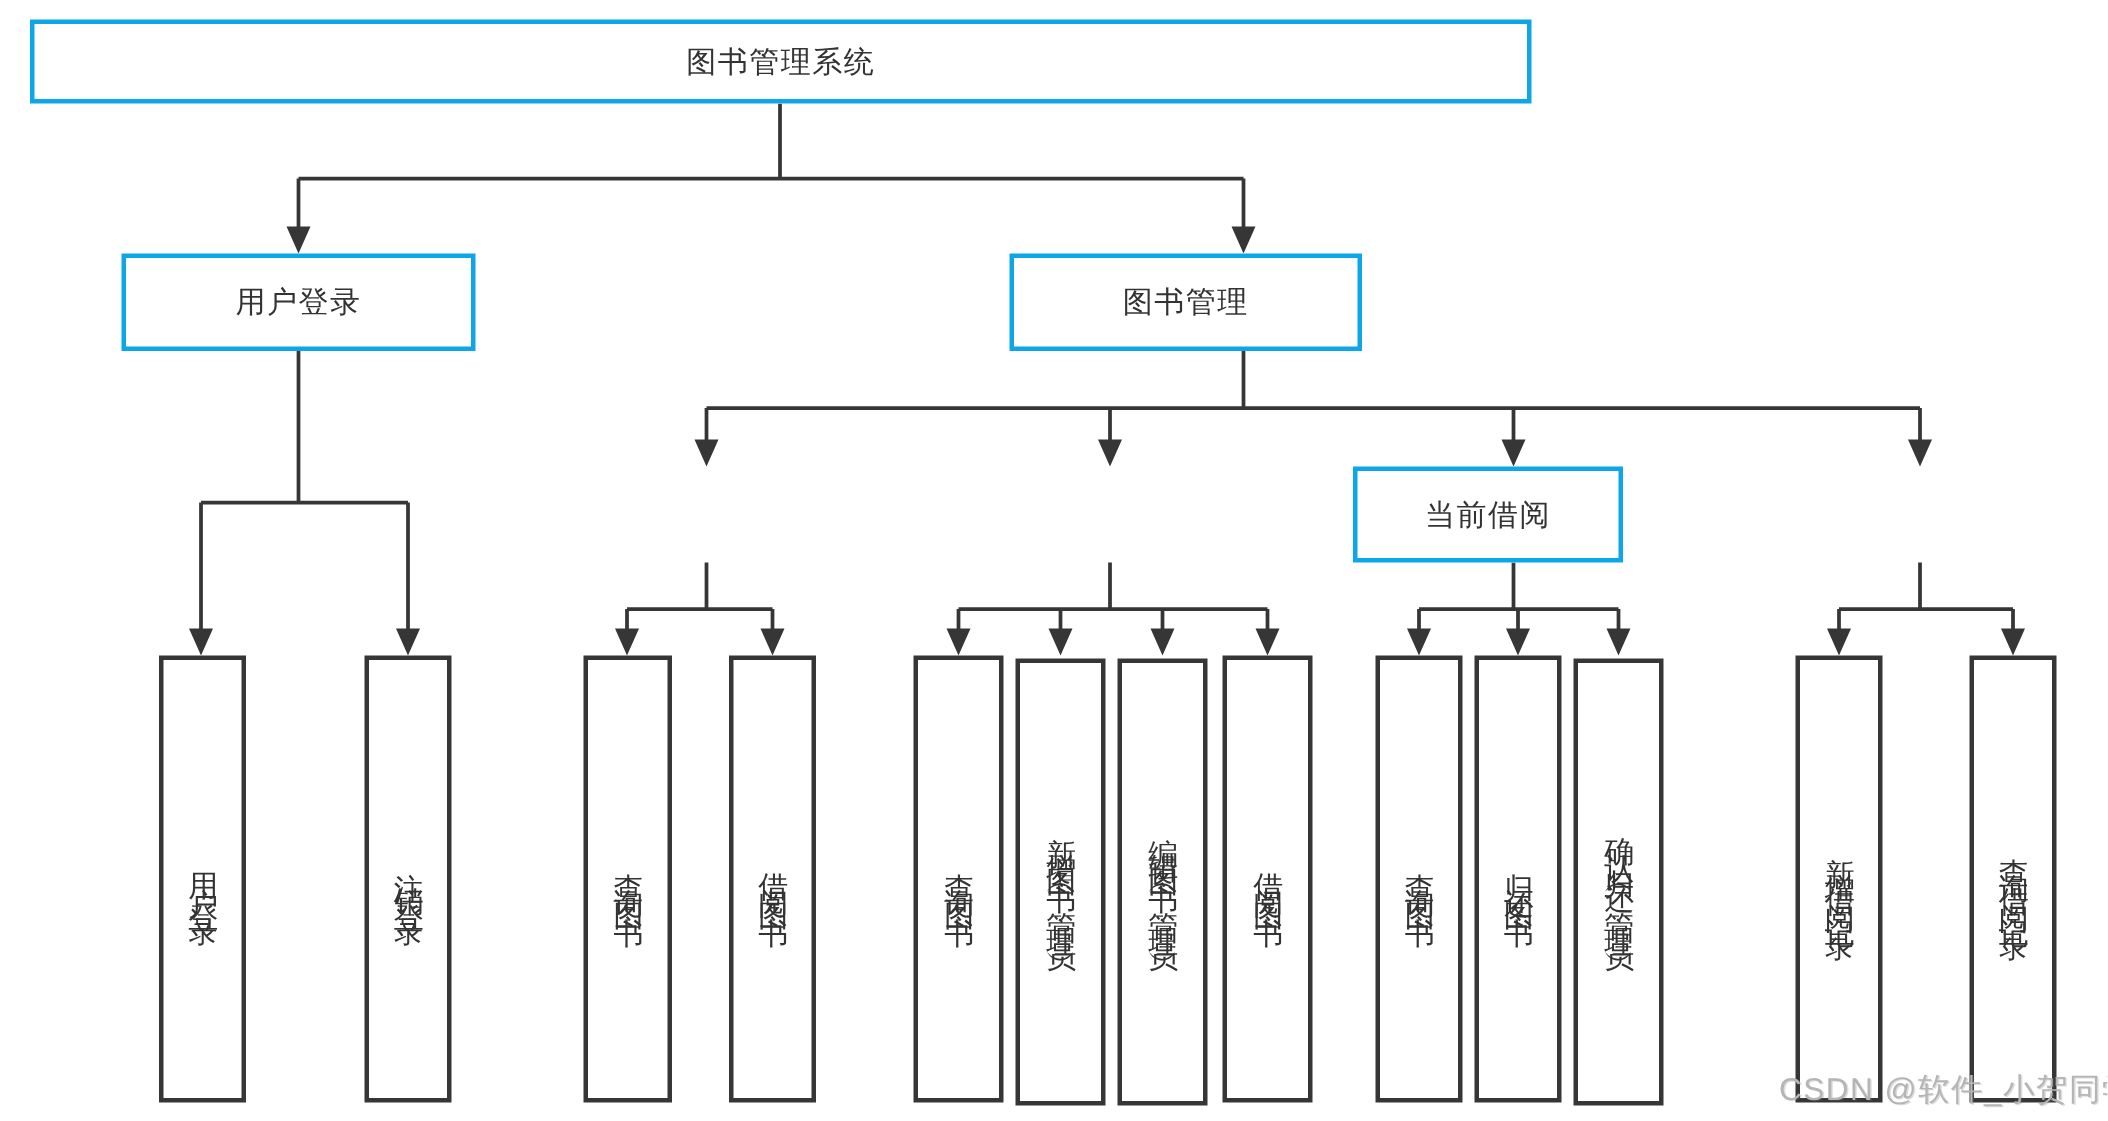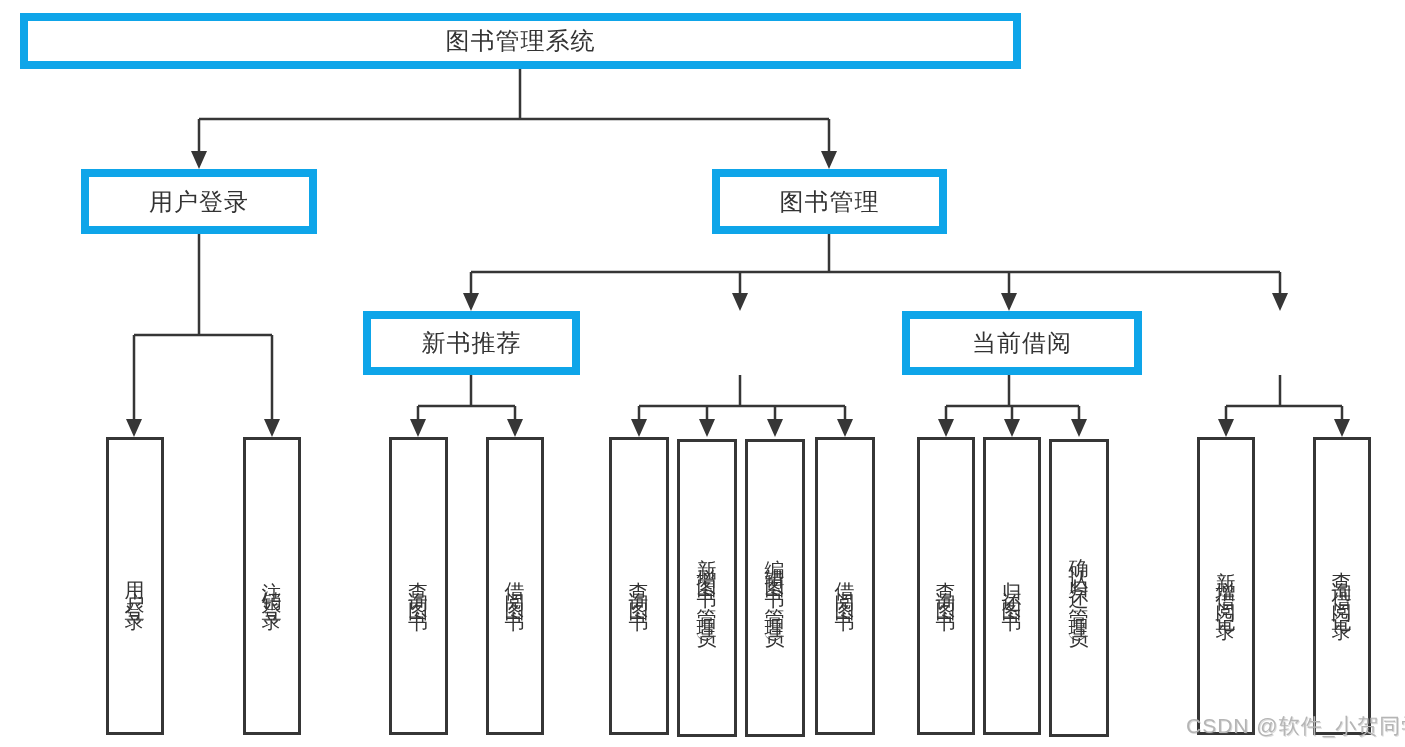--- a/index.html
+++ b/index.html
@@ -18,27 +18,27 @@
   }
   .wires {
     position: absolute;
     left: 0;
     top: 0;
     z-index: 1;
   }
   .node {
     position: absolute;
     box-sizing: border-box;
-    border: 8px solid #0ea5e9;
+    border: 3px solid #0ea5e9;
     background: #ffffff;
     display: flex;
     align-items: center;
     justify-content: center;
     z-index: 2;
-    font-size: 24px;
+    font-size: 20px;
     letter-spacing: 1px;
     color: #333333;
     white-space: nowrap;
   }
   .leaf {
     position: absolute;
     box-sizing: border-box;
     border: 3px solid #363636;
     background: #ffffff;
     display: flex;
@@ -99,24 +99,23 @@
     <path fill="#363636" stroke="none" d="M938 419 L954 419 L946 437 Z M1004 419 L1020 419 L1012 437 Z M1071 419 L1087 419 L1079 437 Z"></path>
 
     <path d="M1280 375 V406 M1226 406 H1342"></path>
     <path d="M1226 406 V425 M1342 406 V425"></path>
     <path fill="#363636" stroke="none" d="M1218 419 L1234 419 L1226 437 Z M1334 419 L1350 419 L1342 437 Z"></path>
   </svg>
 
   <div class="node" style="left:20px; top:13px; width:1001px; height:56px;">图书管理系统</div>
 
   <div class="node" style="left:81px; top:169px; width:236px; height:65px;">用户登录</div>
-  <div class="node" style="left:712px; top:169px; width:235px; height:65px;">图书管理</div>
+  <div class="node" style="left:673px; top:169px; width:235px; height:65px;">图书管理</div>
 
-  <div class="node" style="left:363px; top:311px; width:217px; height:64px;">新书推荐</div>
-  <div class="node" style="left:902px; top:311px; width:240px; height:64px;">当前借阅</div>
+  <div class="node" style="left:902px; top:311px; width:180px; height:64px;">当前借阅</div>
 
   <div class="leaf" style="left:106px; top:437px; width:58px; height:298px;">
     <span class="vtext">用户登录</span>
   </div>
   <div class="leaf" style="left:243px; top:437px; width:58px; height:298px;">
     <span class="vtext">注销登录</span>
   </div>
 
   <div class="leaf" style="left:389px; top:437px; width:59px; height:298px;">
     <span class="vtext">查询图书</span>

